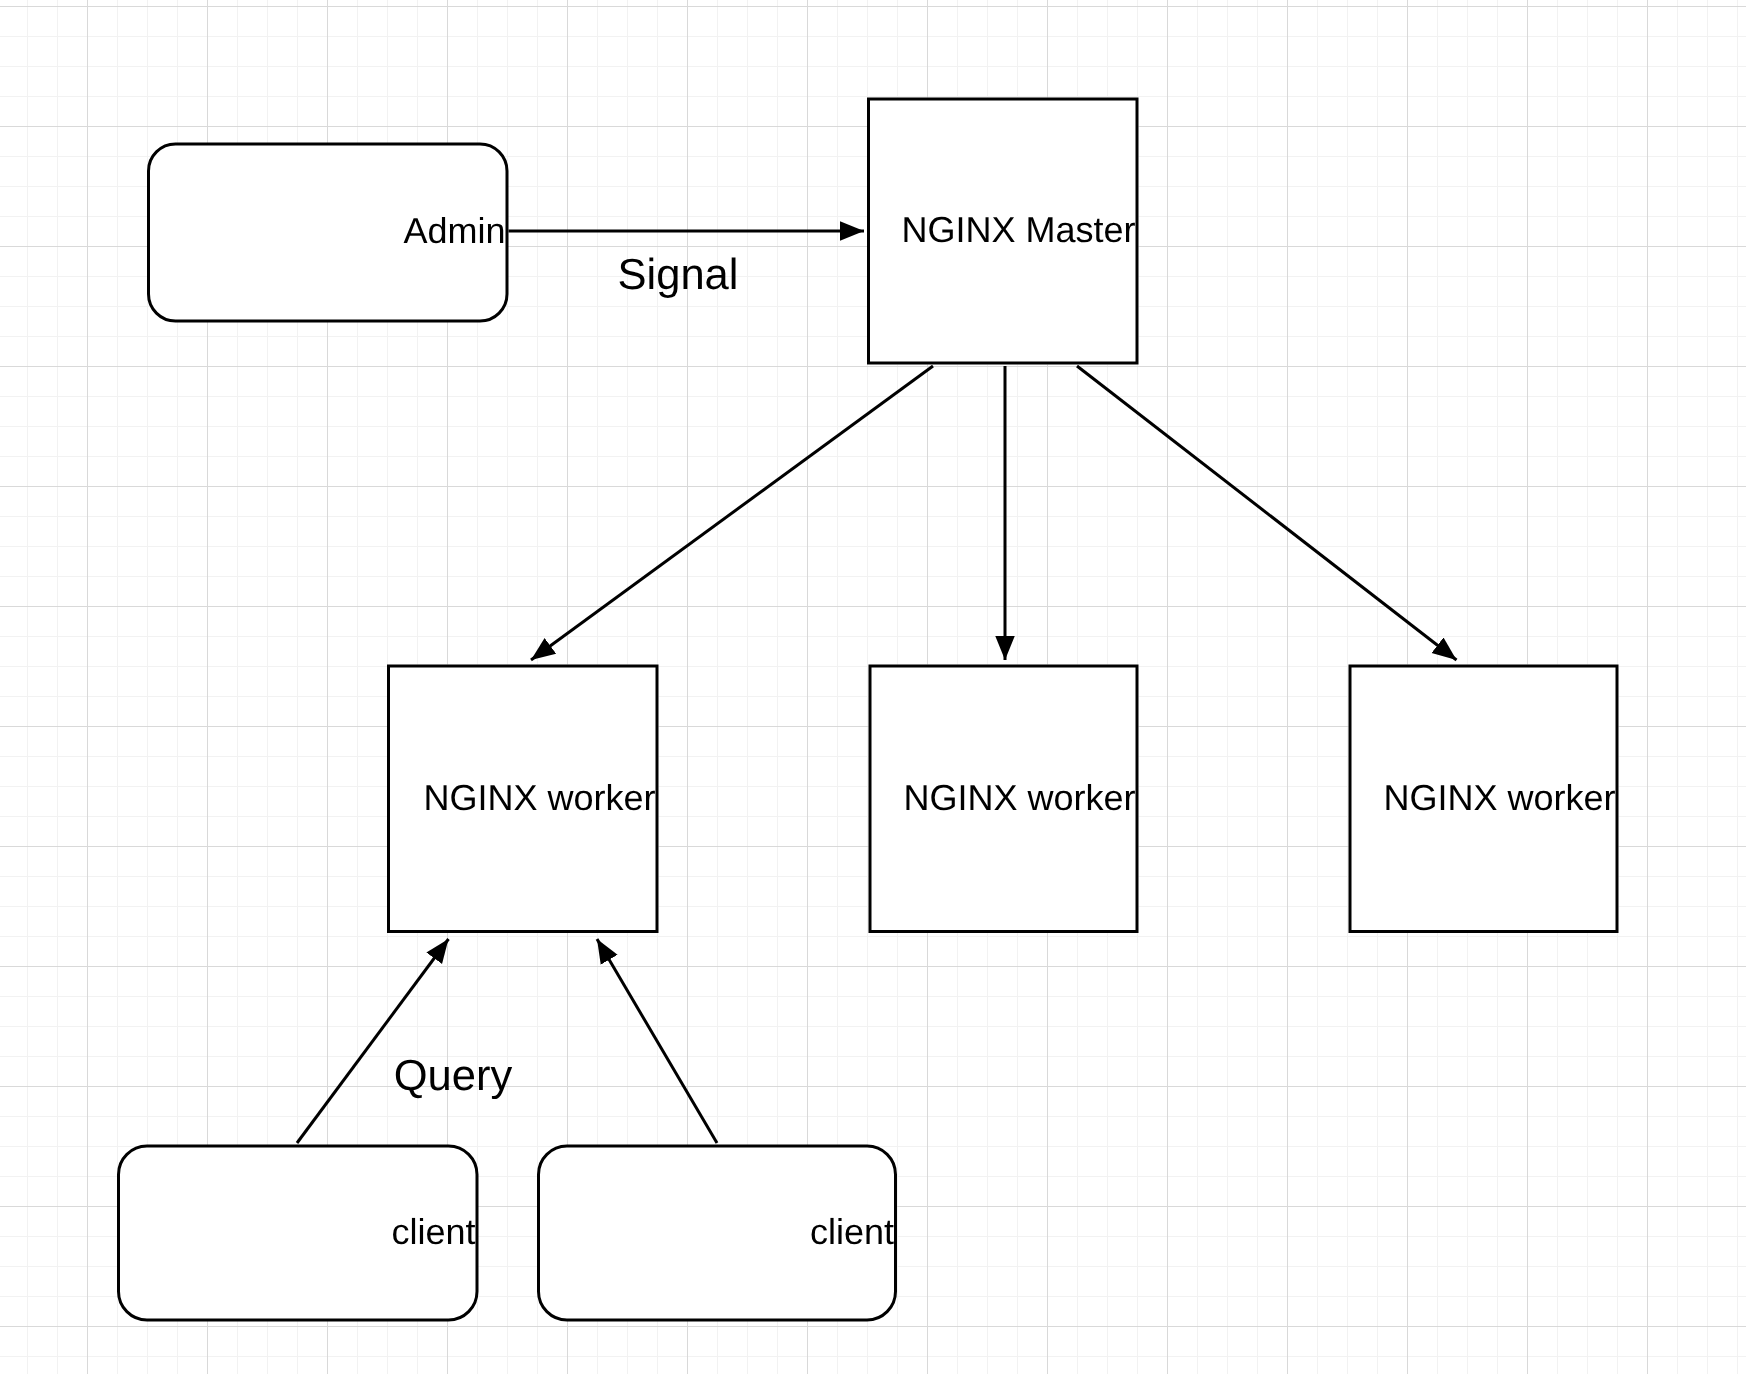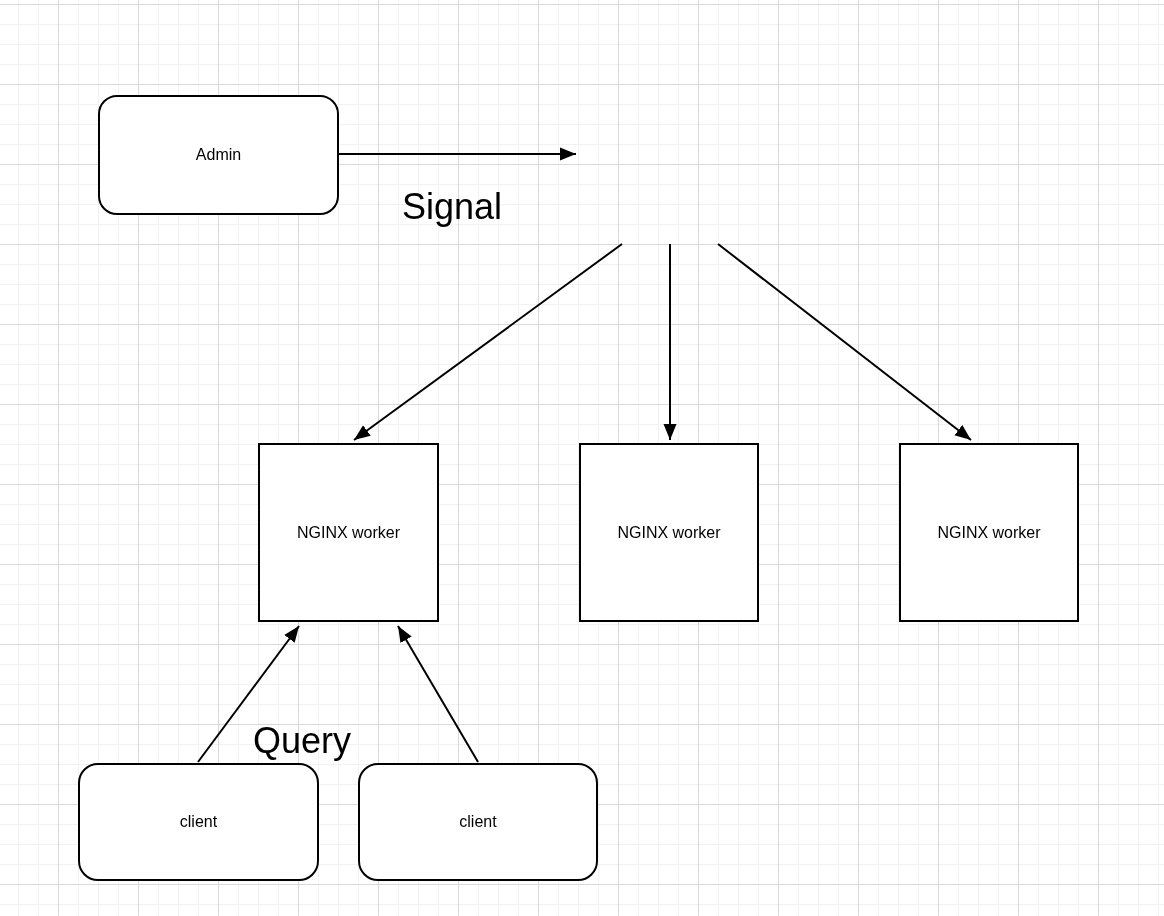--- a/index.html
+++ b/index.html
@@ -32,35 +32,34 @@
     pointer-events: none;
   }
   svg.edges line { pointer-events: stroke; }
   .node {
     position: absolute;
     box-sizing: border-box;
     background: #ffffff;
     border: 2.5px solid #000000;
     display: flex;
     align-items: center;
-    justify-content: center;
+    justify-content: flex-end;
     text-align: center;
-    font-size: 16px;
+    font-size: 24px;
     color: #000000;
     cursor: default;
   }
   .node.rounded { border-radius: 19px; }
   .edge-label {
     position: absolute;
     transform: translate(-50%, -50%);
-    font-size: 36px;
+    font-size: 29px;
     color: #000000;
     white-space: nowrap;
     cursor: default;
-    margin-top: 23px;
   }
 </style>
 </head>
 <body>
 
 <div class="canvas">
 
   <svg class="edges" xmlns="http://www.w3.org/2000/svg">
     <defs>
       <marker id="arrow" markerUnits="userSpaceOnUse" markerWidth="18" markerHeight="15" refX="16" refY="7.5" orient="auto">
@@ -71,20 +70,23 @@
     <line stroke="#000000" stroke-width="2" marker-end="url(#arrow)" x1="622" y1="244" x2="354" y2="440"></line>
     <line stroke="#000000" stroke-width="2" marker-end="url(#arrow)" x1="670" y1="244" x2="670" y2="440"></line>
     <line stroke="#000000" stroke-width="2" marker-end="url(#arrow)" x1="718" y1="244" x2="971" y2="440"></line>
     <line stroke="#000000" stroke-width="2" marker-end="url(#arrow)" x1="198" y1="762" x2="299" y2="626"></line>
     <line stroke="#000000" stroke-width="2" marker-end="url(#arrow)" x1="478" y1="762" x2="398" y2="626"></line>
   </svg>
 
   <div class="node rounded" style="left: 98px; top: 95px; width: 241px; height: 120px; border-radius: 19px;">
     <span>Admin</span>
   </div>
+  <div class="node" style="left: 578px; top: 65px; width: 181px; height: 178px; border-radius: 0px;">
+    <span>NGINX Master</span>
+  </div>
   <div class="node" style="left: 258px; top: 443px; width: 181px; height: 179px; border-radius: 0px;">
     <span>NGINX worker</span>
   </div>
   <div class="node" style="left: 579px; top: 443px; width: 180px; height: 179px; border-radius: 0px;">
     <span>NGINX worker</span>
   </div>
   <div class="node" style="left: 899px; top: 443px; width: 180px; height: 179px; border-radius: 0px;">
     <span>NGINX worker</span>
   </div>
   <div class="node rounded" style="left: 78px; top: 763px; width: 241px; height: 118px; border-radius: 20px;">

